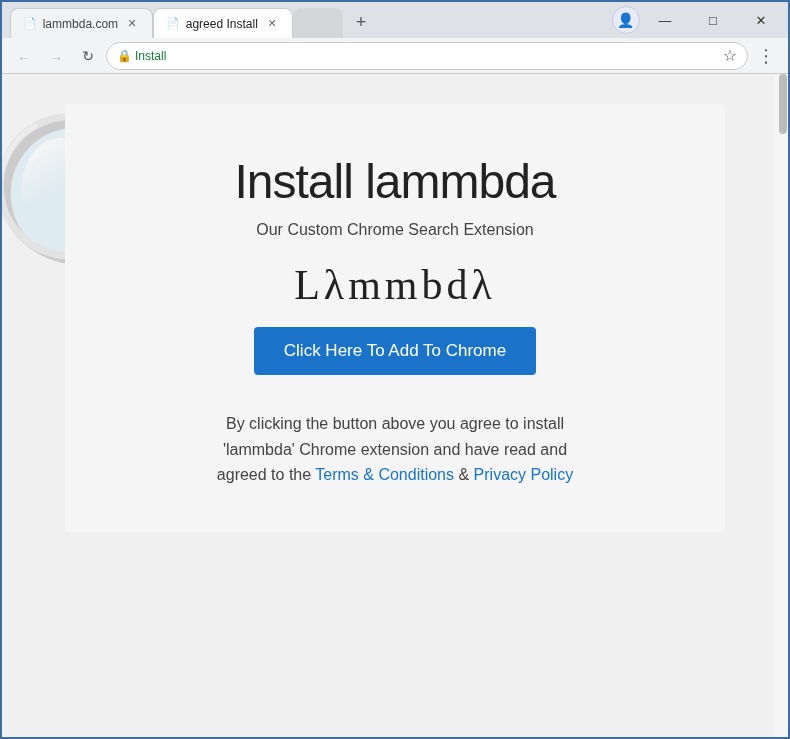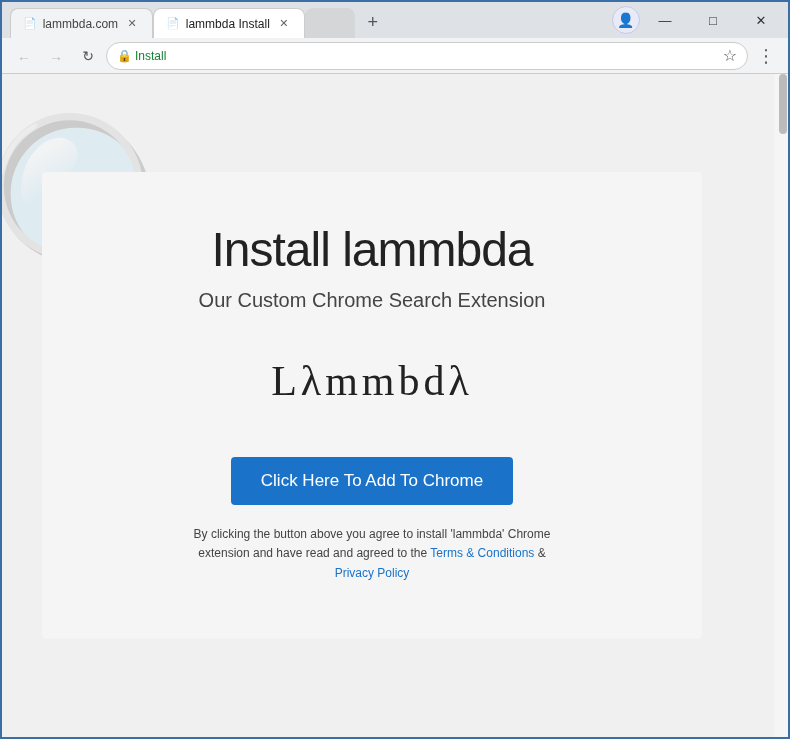--- a/index.html
+++ b/index.html
@@ -239,21 +239,21 @@
       height: 60px;
       background: #bbb;
       border-radius: 4px;
     }
 
     
     .website {
       min-height: 100%;
       background: #f0f0f0;
       display: flex;
-      flex-direction: row;
+      flex-direction: column;
       align-items: center;
       padding: 0;
       position: relative;
       overflow: hidden;
     }
 
     
     .watermark {
       position: absolute;
       top: 0;
@@ -301,58 +301,58 @@
 
     .install-title {
       font-size: 48px;
       font-weight: 300;
       color: #222;
       margin-bottom: 12px;
       letter-spacing: -1px;
     }
 
     .install-subtitle {
-      font-size: 20px;
+      font-size: 16px;
       color: #444;
       font-weight: 400;
-      margin-bottom: 45px;
+      margin-bottom: 22px;
       text-align: center;
     }
 
     .logo-area {
-      margin: 20px 0 52px;
+      margin: 20px 0 18px;
     }
 
     .logo-text {
       font-size: 42px;
       color: #222;
       font-family: 'Palatino Linotype', 'Book Antiqua', Palatino, serif;
       letter-spacing: 4px;
       font-weight: 400;
     }
 
     .install-btn {
       background: #1a73c8;
       color: white;
       border: none;
       border-radius: 4px;
       padding: 14px 30px;
       font-size: 17px;
       font-weight: 500;
       cursor: pointer;
-      margin-bottom: 4px;
+      margin-bottom: 32px;
       display: inline-block;
     }
 
     .terms-text {
-      font-size: 12px;
+      font-size: 16px;
       color: #444;
       line-height: 1.6;
       max-width: 380px;
-      margin: 16px auto;
+      margin: 4px auto;
     }
 
     .terms-link {
       color: #1a73c8;
       text-decoration: none;
       cursor: pointer;
     }
 
     
     .page-footer {
@@ -378,21 +378,21 @@
 
   <div class="title-bar">
     <div class="tabs-bar">
       <div class="tab">
         <span class="tab-favicon">📄</span>
         <span class="tab-title">lammbda.com</span>
         <span class="tab-close">✕</span>
       </div>
       <div class="tab active">
         <span class="tab-favicon">📄</span>
-        <span class="tab-title">lammbda Install</span>
+        <span class="tab-title">agreed Install</span>
         <span class="tab-close">✕</span>
       </div>
       <div class="tab" style="min-width:50px;max-width:60px;background:#ccc;opacity:0.5;">
       </div>
       <div class="tab-new">+</div>
     </div>
 
     <div class="window-controls">
       <div class="profile-btn">
         <span>👤</span>

